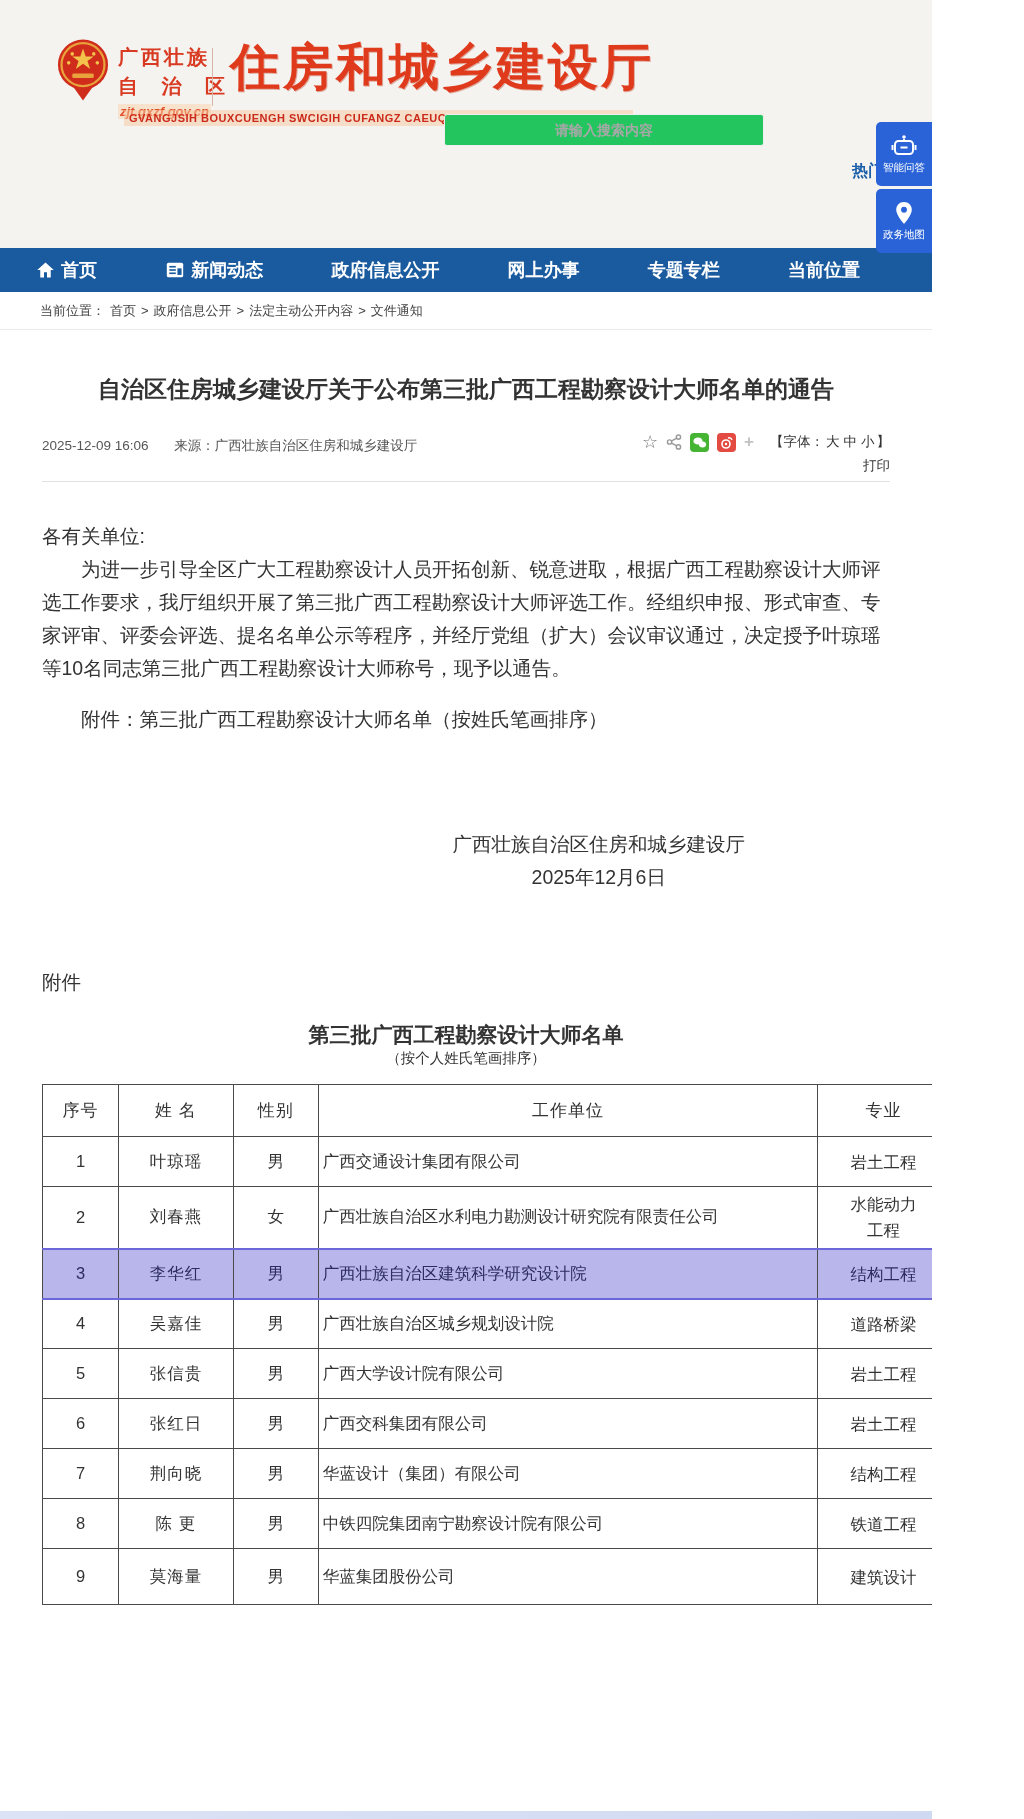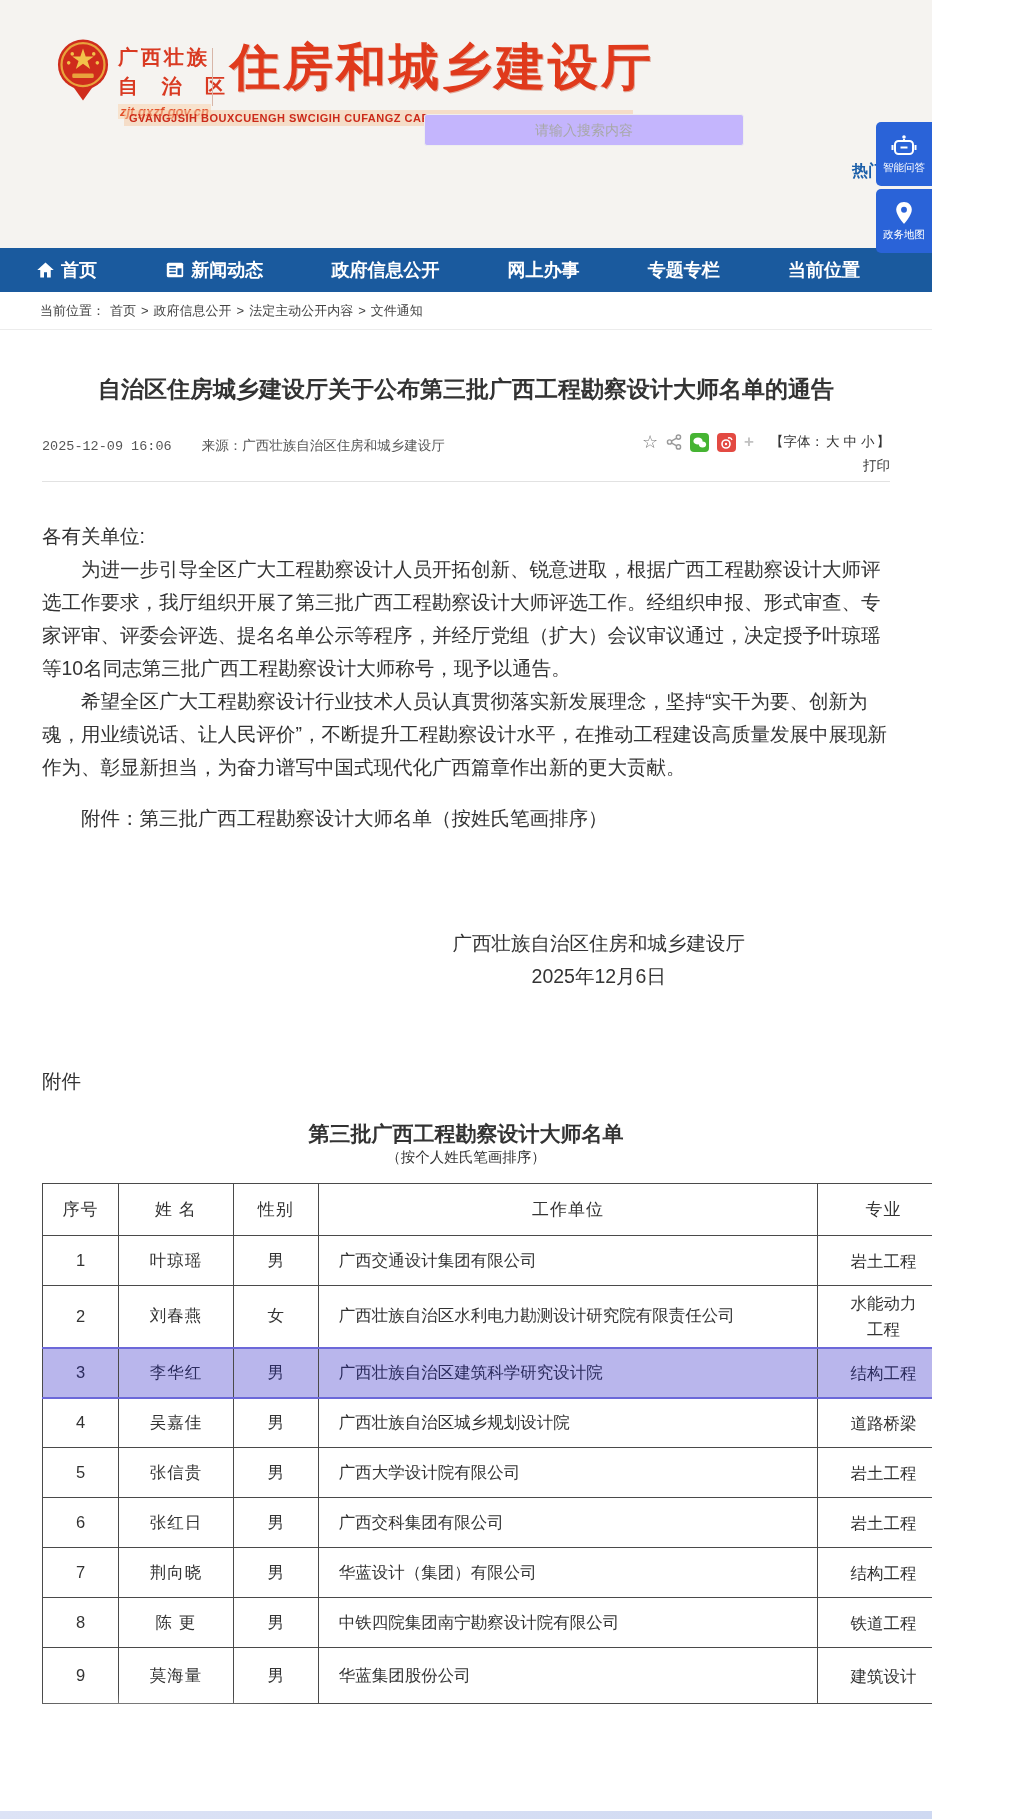--- a/index.html
+++ b/index.html
@@ -12,23 +12,23 @@
   .org-block { position:absolute; left:118px; top:44px; color:#d93a22; font-weight:bold; }
   .org-line1 { font-size:20px; letter-spacing:3px; }
   .org-line2 { font-size:20px; letter-spacing:9px; margin-top:2px; }
   .org-domain { font-size:13px; font-style:italic; margin-top:4px; color:#e2502a;
                 background:rgba(247,211,176,.55); display:inline-block; padding:0 2px; }
   .v-divider { position:absolute; left:212px; top:48px; width:1px; height:58px; background:#d8b6a8; }
   .site-title { position:absolute; left:230px; top:34px; font-size:50px; font-weight:bold;
                 color:#e03a1c; letter-spacing:3px; text-shadow:1px 1px 0 rgba(180,40,10,.35); }
   .site-title-zhuang { position:absolute; left:124px; top:110px; font-size:11px; font-weight:bold;
                 color:#cb2a1a; letter-spacing:.5px; background:rgba(246,200,160,.5); padding:2px 5px; }
-  .search-input { position:absolute; left:424px; top:114px; width:320px; height:32px;
-                background:#c4b5fd; border:1px solid #eee; border-radius:3px; text-align:center;
-                font-size:14px; color:#333; outline:none; }
+  .search-input { position:absolute; left:444px; top:114px; width:320px; height:32px;
+                background:#22c55e; border:1px solid #eee; border-radius:3px; text-align:center;
+                font-size:14px; color:#333; outline:none;font-weight:bold; }
   .search-input::placeholder { color:#a8a8a8; }
   .hot-row { position:absolute; left:852px; top:161px; font-size:16px; font-weight:bold;
              color:#1c5fa9; white-space:nowrap; z-index:1; }
 
   
   .float-widget { position:absolute; right:0; top:122px; width:56px; z-index:20;
                   display:flex; flex-direction:column; gap:3px; }
   .float-btn { background:#2a63d8; color:#fff; height:64px; display:flex; flex-direction:column;
                align-items:center; justify-content:center; gap:3px; border:none; cursor:pointer;
                border-radius:5px 0 0 5px; }
@@ -43,21 +43,21 @@
   
   .breadcrumb { height:38px; display:flex; align-items:center; padding-left:40px; font-size:13px;
                 color:#444; border-bottom:1px solid #ececec; background:#fff; }
   .breadcrumb span { margin-right:5px; }
   .crumb-link { cursor:pointer; }
 
   
   .content { padding:0 42px; }
   .article-title { margin-top:44px; text-align:center; font-size:23px; font-weight:bold; color:#333; }
   .meta-row { margin-top:26px; display:flex; justify-content:space-between; align-items:flex-start; }
-  .meta-left { font-size:13.5px; color:#555; padding-top:6px;font-family:Liberation Mono, monospace; }
+  .meta-left { font-size:13.5px; color:#555; padding-top:6px; }
   .meta-left .src-label { margin-left:22px; }
   .meta-right { display:flex; flex-direction:column; align-items:flex-end; gap:4px; }
   .share-row { display:flex; align-items:center; gap:8px; font-size:13.5px; color:#333; }
   .icon-btn { display:inline-flex; align-items:center; cursor:pointer; }
   .star-glyph { font-size:18px; color:#777; }
   .plus-glyph { font-size:17px; color:#c2c2c2; font-weight:bold; }
   .font-ctl { margin-left:8px; }
   .font-size-opt { cursor:pointer; margin:0 2px; }
   .print-label { font-size:13.5px; color:#333; cursor:pointer; }
   .meta-divider { margin-top:6px; border-top:1px solid #e2e2e2; }
@@ -71,21 +71,21 @@
   .public-note { margin-top:12px; text-indent:2em; }
   .attach-label { margin-top:72px; }
 
   
   .tbl-title { margin-top:22px; text-align:center; font-size:21px; font-weight:bold; color:#333; }
   .tbl-subtitle { text-align:center; font-size:14.5px; color:#333; }
   .roster { width:908px; margin:16px auto 0; border-collapse:collapse; font-size:16.5px; color:#333; }
   .roster th, .roster td { border:1px solid #4a4a4a; text-align:center; vertical-align:middle;
                            padding:4px 6px; }
   .roster th { font-size:17px; font-weight:normal; height:52px; letter-spacing:1px; }
-  .roster td.org-cell { text-align:left; padding-left:20px; }
+  .roster td.org-cell { text-align:left; padding-left:4px; }
   .roster tr { height:50px; }
   .roster tr.r2 { height:62px; }
   .roster tr.r9 { height:56px; }
   .roster tr.r10 { height:60px; }
   .major-span { display:inline-block; max-width:72px; line-height:26px; }
   .name-cell { letter-spacing:1px; }
   tr.highlight td { background:#b9b6ec; border-top:2px solid #6c68d9; border-bottom:2px solid #6c68d9;
                     color:#2c2c5e; }
 
   
@@ -231,21 +231,20 @@
         </div>
         <div class="print-label">打印</div>
       </div>
     </div>
 
     <div class="meta-divider"></div>
 
     <div class="body-text">
       <p class="salutation">各有关单位:</p>
       <p class="para">为进一步引导全区广大工程勘察设计人员开拓创新、锐意进取，根据广西工程勘察设计大师评选工作要求，我厅组织开展了第三批广西工程勘察设计大师评选工作。经组织申报、形式审查、专家评审、评委会评选、提名名单公示等程序，并经厅党组（扩大）会议审议通过，决定授予叶琼瑶等10名同志第三批广西工程勘察设计大师称号，现予以通告。</p>
-      <p class="para">希望全区广大工程勘察设计行业技术人员认真贯彻落实新发展理念，坚持“实干为要、创新为魂，用业绩说话、让人民评价”，不断提升工程勘察设计水平，在推动工程建设高质量发展中展现新作为、彰显新担当，为奋力谱写中国式现代化广西篇章作出新的更大贡献。</p>
       <p class="attach-line">附件：第三批广西工程勘察设计大师名单（按姓氏笔画排序）</p>
 
       <div class="signer-block">
         <div>广西壮族自治区住房和城乡建设厅</div>
         <div>2025年12月6日</div>
       </div>
 
       <p class="attach-label">附件</p>
     </div>
 

